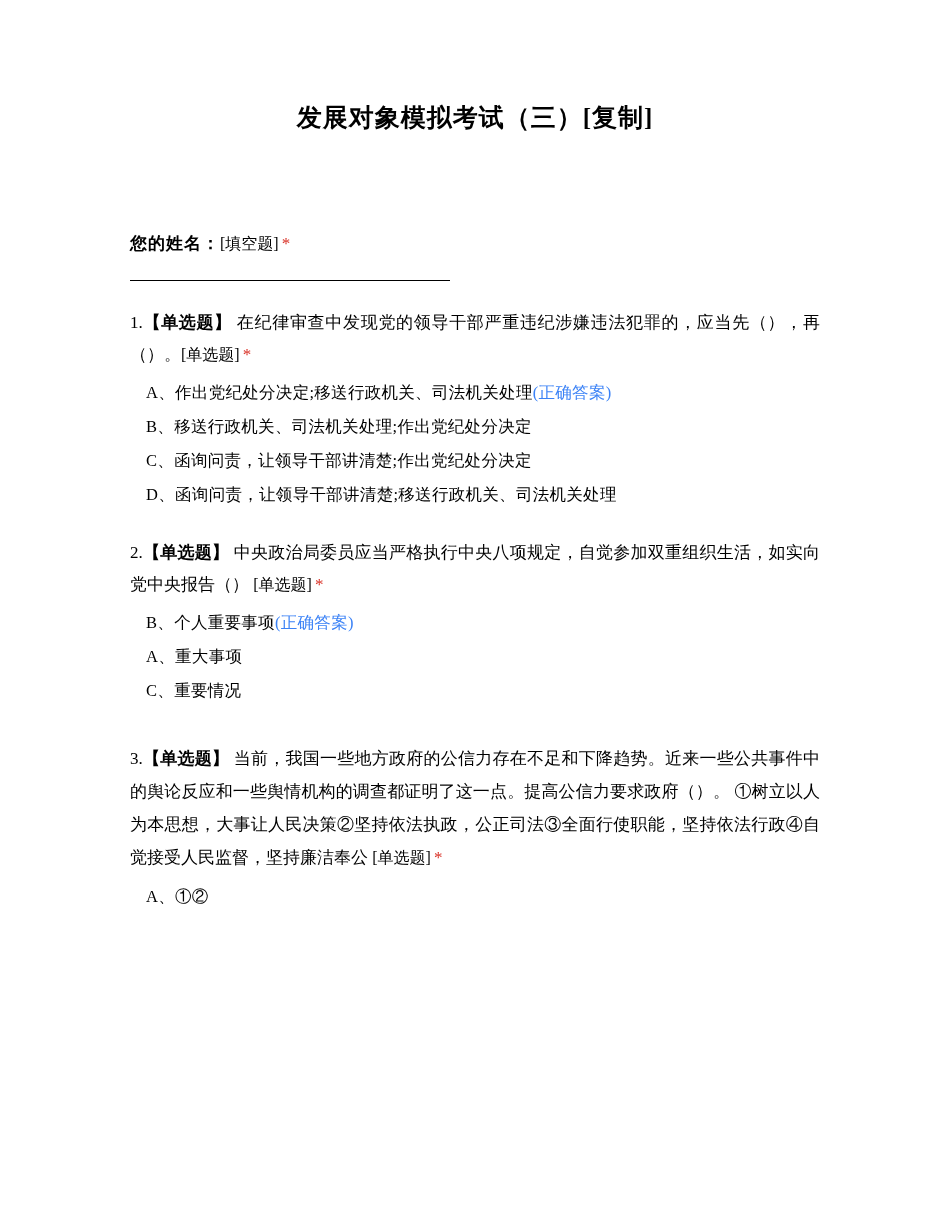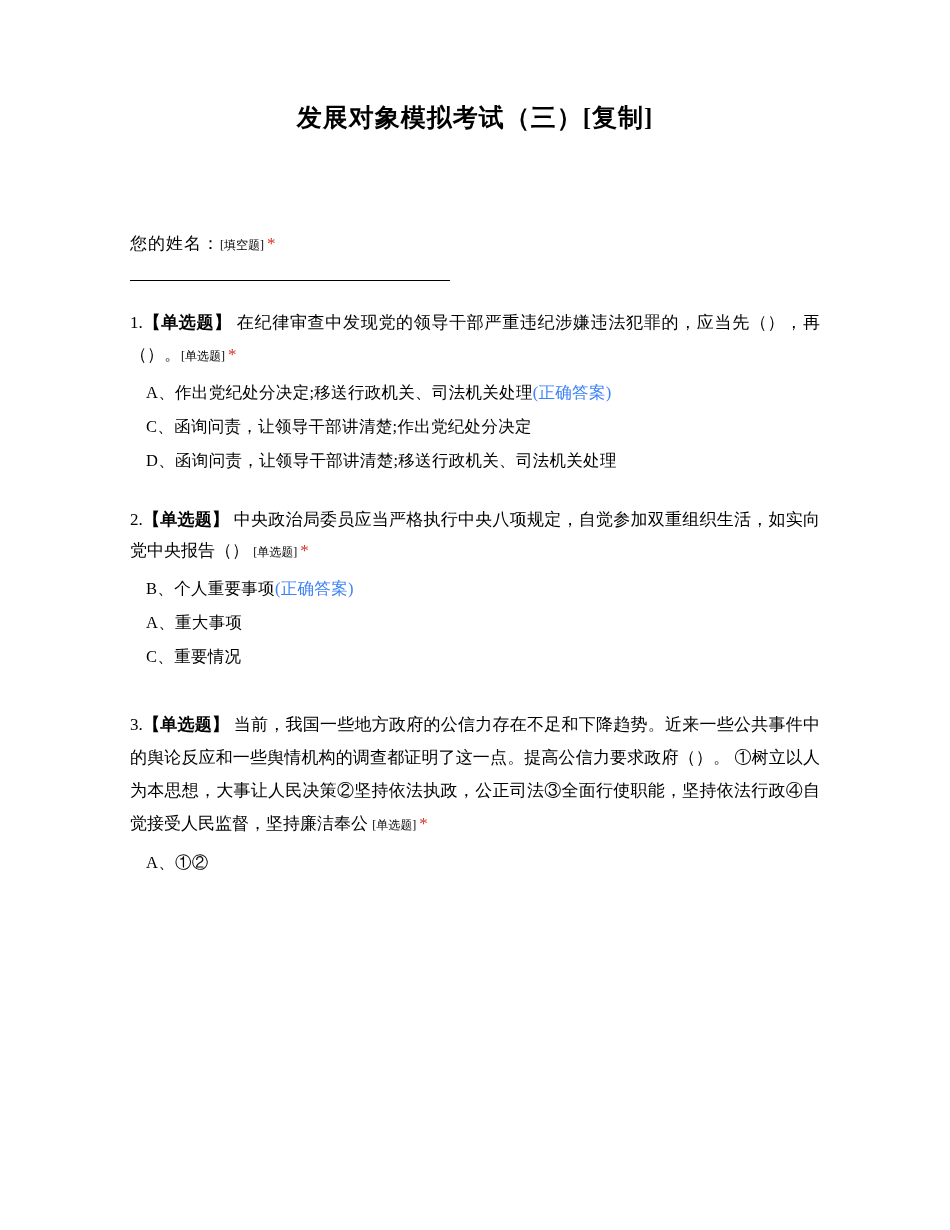--- a/index.html
+++ b/index.html
@@ -33,25 +33,25 @@
   }
   .doc-title .copy-tag {
     font-weight: bold;
   }
   .name-block {
     margin-top: 95px;
     font-size: 17px;
     line-height: 1.6;
   }
   .name-label {
-    font-weight: normal;
+    font-weight: bold;
     letter-spacing: 1px;
   }
   .tag {
-    font-size: 12px;
+    font-size: 16px;
   }
   .req {
     color: #d93025;
     font-size: 17px;
     margin-left: 3px;
   }
   .answer-rule {
     margin-top: 22px;
     width: 320px;
     border-bottom: 1px solid #000;
@@ -103,20 +103,23 @@
 
   <div class="q-block">
     <div class="question">
       <span class="q-num">1.</span><span class="q-type">【单选题】</span><span> 在纪律审查中发现党的领导干部严重违纪涉嫌违法犯罪的，应当先（），再（）。</span><span class="tag">[单选题]</span><span class="req">*</span>
     </div>
     <div class="options">
       <div class="option">
         <span class="opt-letter">A</span>、<span>作出党纪处分决定;移送行政机关、司法机关处理</span><span class="correct">(正确答案)</span>
       </div>
       <div class="option">
+        <span class="opt-letter">B</span>、<span>移送行政机关、司法机关处理;作出党纪处分决定</span>
+      </div>
+      <div class="option">
         <span class="opt-letter">C</span>、<span>函询问责，让领导干部讲清楚;作出党纪处分决定</span>
       </div>
       <div class="option">
         <span class="opt-letter">D</span>、<span>函询问责，让领导干部讲清楚;移送行政机关、司法机关处理</span>
       </div>
     </div>
   </div>
 
   <div class="q-block" style="margin-top:16px;">
     <div class="question">

